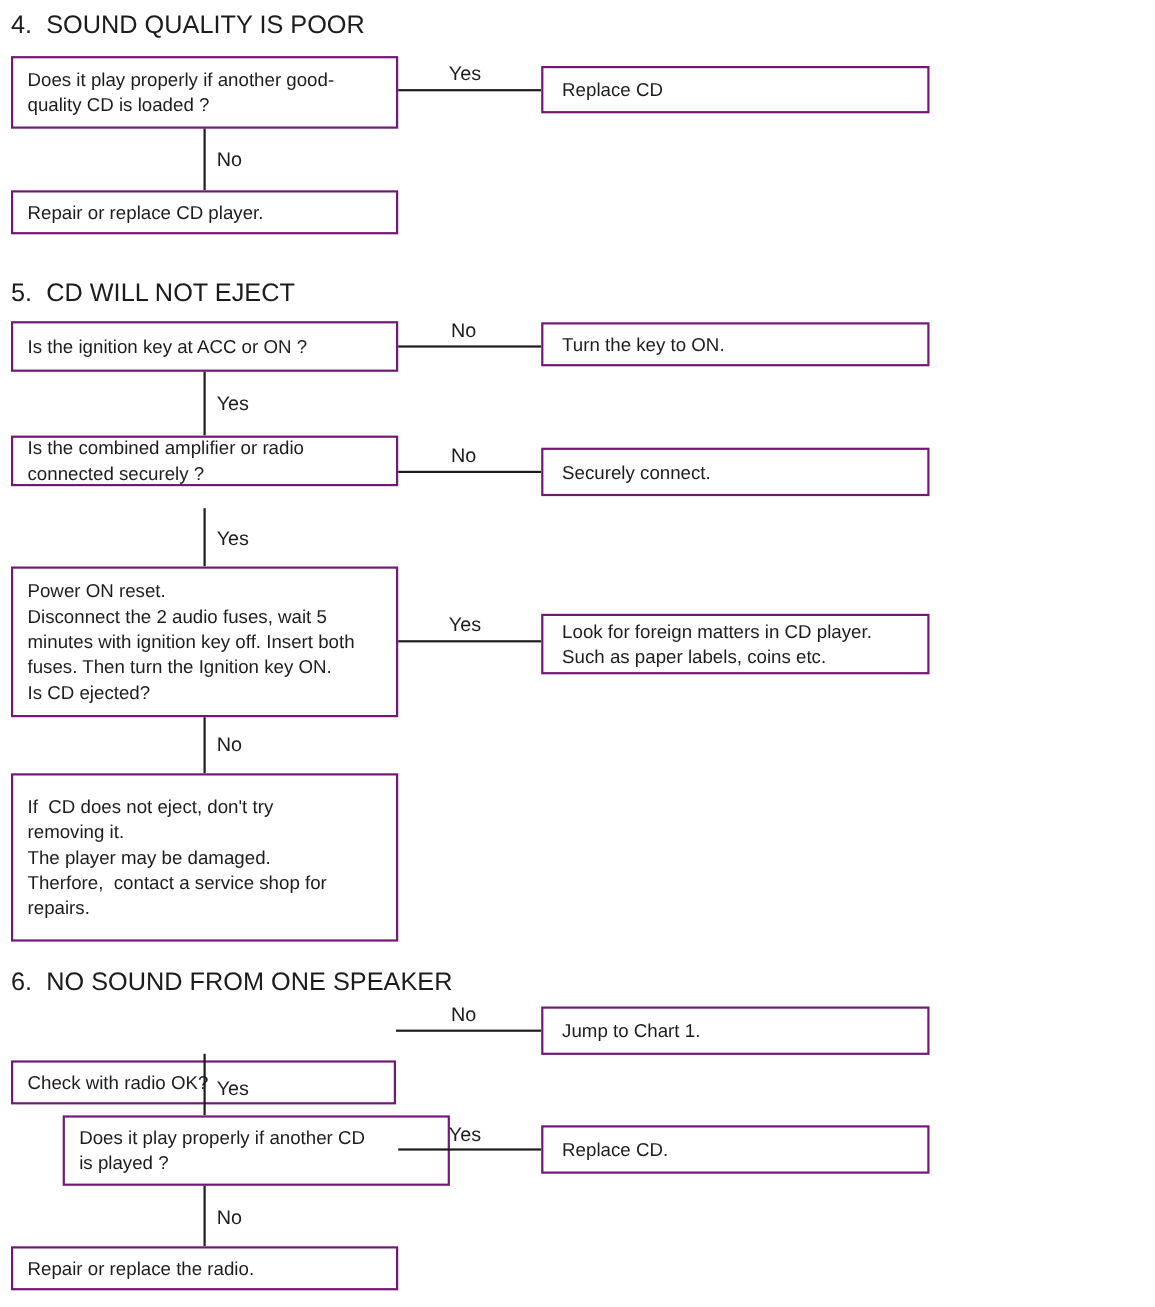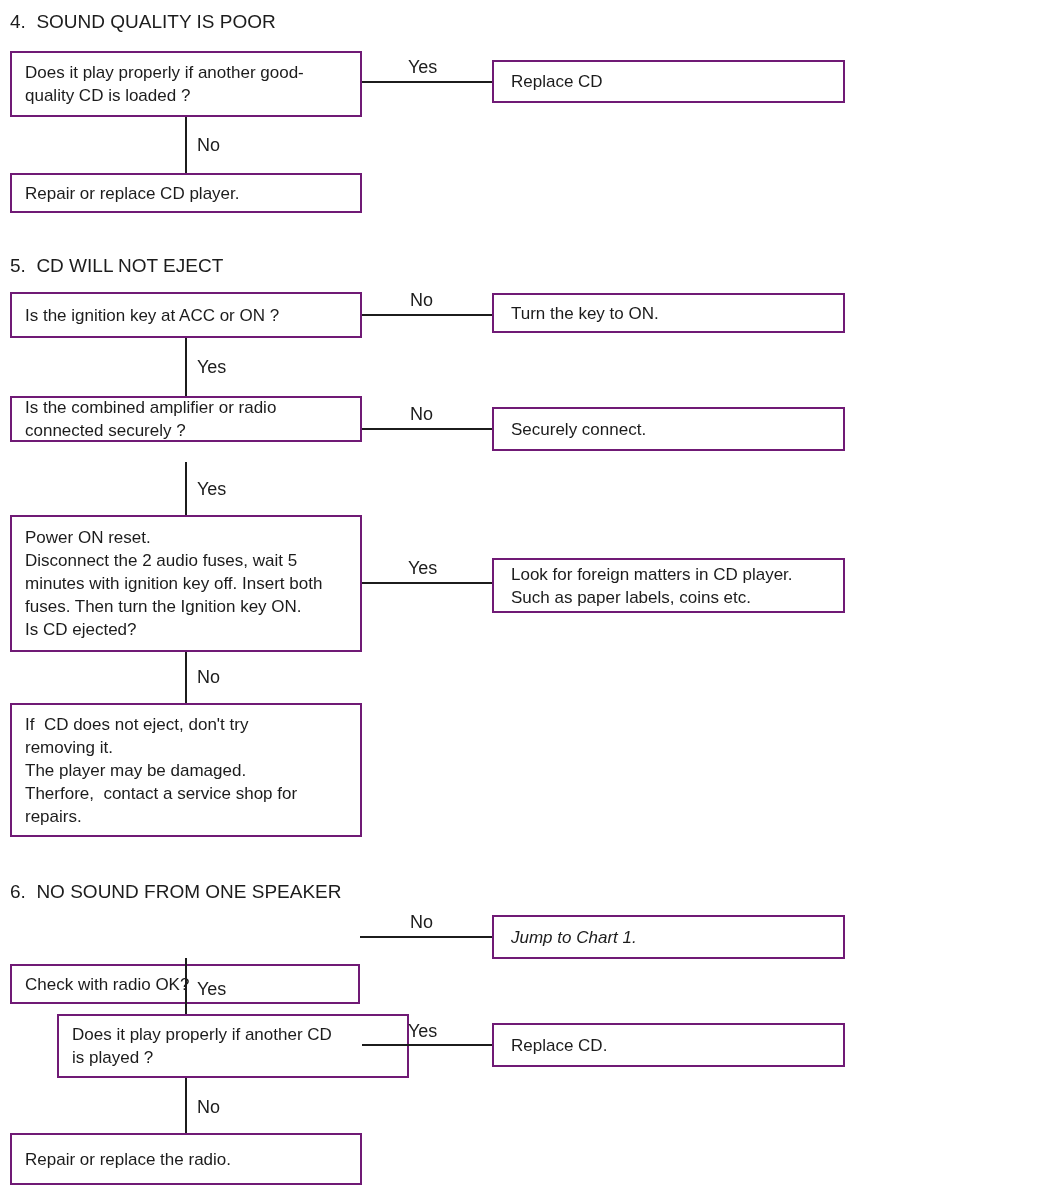--- a/index.html
+++ b/index.html
@@ -10,21 +10,21 @@
   #canvas {
     position: relative;
     width: 1050px;
     height: 1188px;
     background: #ffffff;
     font-family: "Liberation Sans", sans-serif;
     color: #1c1c1c;
   }
   .section-title {
     position: absolute;
-    font-size: 19px;
+    font-size: 23px;
     line-height: 22px;
     white-space: pre-wrap;
     color: #1c1c1c;
   }
   .qbox, .abox {
     position: absolute;
     box-sizing: border-box;
     border: 2px solid #701a75;
     background: #ffffff;
     display: flex;
@@ -115,50 +115,50 @@
   </div>
   <div class="hline" style="top:582px;"></div>
   <div class="blabel" style="left:408px; top:558px;">Yes</div>
   <div class="abox" style="top:558px; height:55px;">
     <span class="boxtext">Look for foreign matters in CD player.
 Such as paper labels, coins etc.</span>
   </div>
   <div class="vline" style="top:652px; height:51px;"></div>
   <div class="blabel" style="left:197px; top:667px;">No</div>
 
-  <div class="qbox" style="top:703px; height:134px;">
+  <div class="qbox" style="top:703px; height:153px;">
     <span class="boxtext">If  CD does not eject, don't try
 removing it.
 The player may be damaged.
 Therfore,  contact a service shop for
 repairs.</span>
   </div>
 
   <div class="section-title" style="left:10px; top:881px;">6.  NO SOUND FROM ONE SPEAKER</div>
 
   <div class="qbox" style="top:918px; height:40px; width:350px;margin-top:46px;">
     <span class="boxtext">Check with radio OK?</span>
   </div>
   <div class="hline" style="top:936px; left:360px; width:132px;"></div>
   <div class="blabel" style="left:410px; top:912px;">No</div>
-  <div class="abox" style="top:915px; height:44px;font-style:italic;">
+  <div class="abox" style="top:915px; height:44px;">
     <span class="boxtext">Jump to Chart 1.</span>
   </div>
   <div class="vline" style="top:958px; height:56px;"></div>
   <div class="blabel" style="left:197px; top:979px;">Yes</div>
 
   <div class="qbox" style="top:1014px; height:64px;margin-left:47px;">
     <span class="boxtext">Does it play properly if another CD
 is played ?</span>
   </div>
   <div class="hline" style="top:1044px;"></div>
   <div class="blabel" style="left:408px; top:1021px;">Yes</div>
   <div class="abox" style="top:1023px; height:44px;">
     <span class="boxtext">Replace CD.</span>
   </div>
   <div class="vline" style="top:1078px; height:55px;"></div>
   <div class="blabel" style="left:197px; top:1097px;">No</div>
 
-  <div class="qbox" style="top:1133px; height:52px;">
+  <div class="qbox" style="top:1133px; height:40px;">
     <span class="boxtext">Repair or replace the radio.</span>
   </div>
 
 </div>
 
 </body></html>

